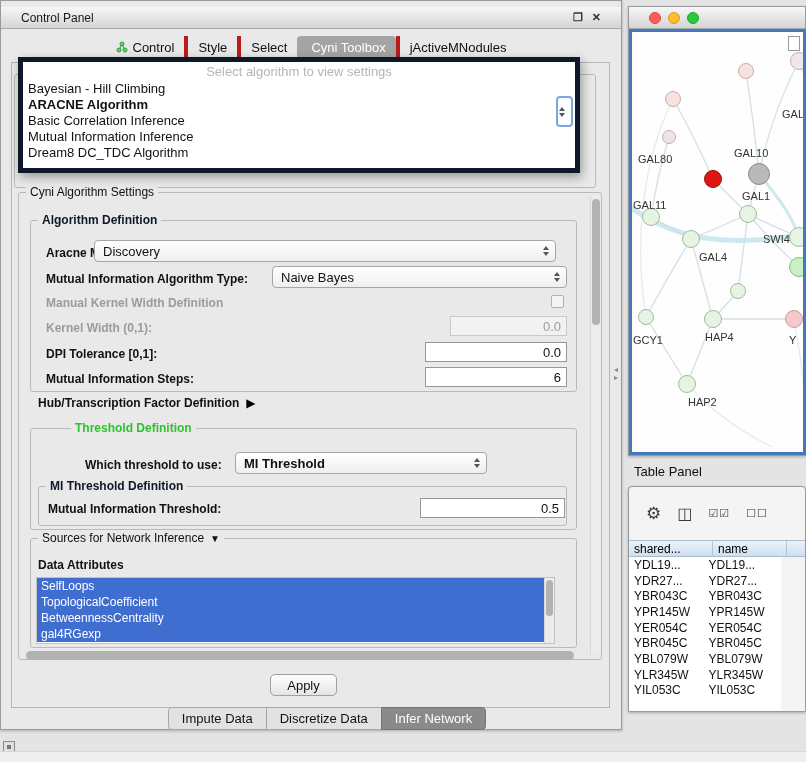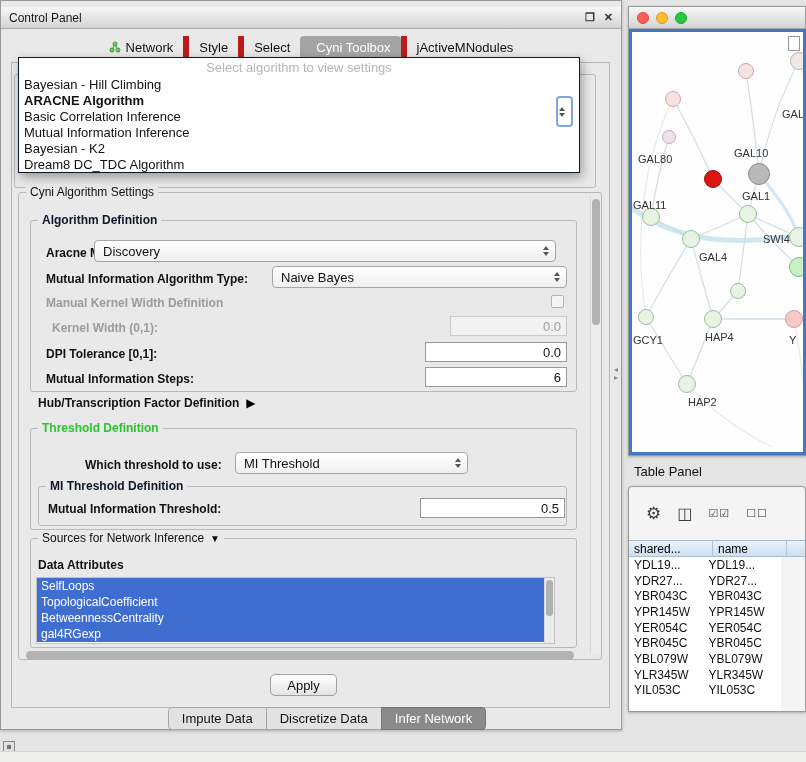--- a/index.html
+++ b/index.html
@@ -2,53 +2,53 @@
 <html><head>
 <meta charset="utf-8">
 <style>
   * { margin:0; padding:0; box-sizing:border-box; }
   body { font-family:"Liberation Sans", sans-serif; }
   #page { position:relative; width:806px; height:762px; background:#e4e4e4; overflow:hidden; }
   .abs { position:absolute; }
 
   
   .window { position:absolute; background:#e9e9e9; border:1px solid #9a9a9a; box-shadow:0 1px 3px rgba(0,0,0,.25); }
-  .titlebar { position:absolute; background:linear-gradient(#f7f7f7,#d4d4d4); border-bottom:1px solid #a8a8a8; display:flex; align-items:center; padding:0 8px; font-size:12px; color:#1a1a1a; }
+  .titlebar { position:absolute; background:linear-gradient(#f7f7f7,#d4d4d4); border-bottom:1px solid #a8a8a8; display:flex; align-items:center; padding:0 20px; font-size:12px; color:#1a1a1a; }
   .tb-icons { margin-left:auto; display:flex; gap:9px; font-size:11px; color:#333; font-weight:bold; }
 
   
   .tabrow { position:absolute; display:flex; justify-content:center; align-items:center; font-size:13px; }
-  .tab { padding:4px 10px; color:#111; display:flex; align-items:center; gap:5px; border-left:6px solid #b91c1c; }
+  .tab { padding:4px 10px; color:#111; display:flex; align-items:center; gap:5px; border-left:4px solid #b91c1c; }
   .tab:first-child { border-left:none; }
   .tab.active { background:#a4a4a4; color:#fff; border-radius:4px; border-left-color:transparent; }
 
   .inset { position:absolute; border:1px solid #b6b6b6; background:#e9e9e9; }
 
   
   .group { position:absolute; border:1px solid #b9b9b9; border-radius:3px; }
   .gtitle { position:absolute; background:#e9e9e9; padding:0 4px; font-size:12px; color:#111; white-space:nowrap; }
   .gtitle.bold { font-weight:bold; }
   .blue { color:#0f172a; }
-  .green { color:#2fc22f; }
+  .green { color:#2fc22f;margin-left:33px; }
 
   .lbl { position:absolute; font-size:12px; font-weight:bold; color:#111; white-space:nowrap; }
   .lbl.dis { color:#9b9b9b; }
 
   .combo { position:absolute; height:22px; background:linear-gradient(#ffffff,#efefef); border:1px solid #a6a6a6; border-radius:4px; font-size:13px; color:#111; display:flex; align-items:center; padding:0 22px 0 8px; }
   .stepper { position:absolute; right:6px; top:50%; transform:translateY(-50%); display:flex; flex-direction:column; gap:2px; }
   .tri { width:0; height:0; border-left:3.5px solid transparent; border-right:3.5px solid transparent; }
   .tri.up { border-bottom:4px solid #555; }
   .tri.down { border-top:4px solid #555; }
 
   .field { position:absolute; height:20px; border:1px solid #979797; background:#fff; font-size:13px; text-align:right; padding:0 5px; color:#111; font-family:"Liberation Sans", sans-serif; }
   .field.dis { background:#f2f2f2; border-color:#c9c9c9; color:#9b9b9b; }
   .cb { position:absolute; width:13px; height:13px; border:1px solid #b2b2b2; background:#f4f4f4; border-radius:2px; }
 
   
-  .popup { position:absolute; background:#fff; border:1px solid #0f172a; box-shadow:2px 4px 10px rgba(0,0,0,.35); z-index:50; }
+  .popup { position:absolute; background:#fff; border:5px solid #0f172a; box-shadow:2px 4px 10px rgba(0,0,0,.35); z-index:50; }
   .dd-prompt { height:19px; line-height:19px; text-align:center; color:#b5b5b5; font-size:13px; }
   .dd-item { height:16px; line-height:16px; padding-left:5px; font-size:13px; color:#111; }
   .dd-item.bold { font-weight:bold; }
   .combo-frag { position:absolute; width:17px; height:31px; background:#fff; border:2px solid #7ea7e0; border-radius:4px; z-index:60; }
 
   
   .attr-list { position:absolute; background:#fff; border:1px solid #c2c2c2; overflow:hidden; }
   .attr-item { height:16px; line-height:16px; background:#3f6ed0; color:#fff; font-size:12px; padding-left:4px; margin-right:10px; }
   .vtrack { position:absolute; background:#ececec; border-left:1px solid #d8d8d8; }
   .vthumb { position:absolute; background:#b2b2b2; border-radius:4px; }
@@ -96,21 +96,21 @@
 
   <div class="tabrow" style="left:0;top:34px;width:622px;height:26px;">
     <div class="tab">
       <svg width="12" height="12" viewBox="0 0 12 12">
         <line x1="3" y1="9" x2="6" y2="3" stroke="#2f9e2f" stroke-width="1"></line>
         <line x1="6" y1="3" x2="9" y2="9" stroke="#2f9e2f" stroke-width="1"></line>
         <circle cx="3" cy="9" r="2" fill="#7fc77f" stroke="#2f9e2f"></circle>
         <circle cx="6" cy="3" r="2" fill="#7fc77f" stroke="#2f9e2f"></circle>
         <circle cx="9" cy="9" r="2" fill="#7fc77f" stroke="#2f9e2f"></circle>
       </svg>
-      <span>Network</span>
+      <span>Control</span>
     </div>
     <div class="tab">
         <span>Style</span>
       </div>
     <div class="tab">
         <span>Select</span>
       </div>
     <div class="tab active">
         <span>Cyni Toolbox</span>
       </div>
@@ -122,21 +122,20 @@
   <div class="inset" style="left:11px;top:62px;width:599px;height:646px;"></div>
 
   <div class="group" style="left:14px;top:74px;width:582px;height:114px;"></div>
 
   <div class="popup" style="left:18px;top:57px;width:562px;height:116px;">
     <div class="dd-prompt">Select algorithm to view settings</div>
     <div class="dd-item">Bayesian - Hill Climbing</div>
     <div class="dd-item bold">ARACNE Algorithm</div>
     <div class="dd-item">Basic Correlation Inference</div>
     <div class="dd-item">Mutual Information Inference</div>
-    <div class="dd-item">Bayesian - K2</div>
     <div class="dd-item">Dream8 DC_TDC Algorithm</div>
   </div>
 
   <div class="combo-frag" style="left:556px;top:96px;">
     <span class="stepper">
         <span class="tri up"></span>
         <span class="tri down"></span>
       </span>
   </div>
 
@@ -163,39 +162,39 @@
     <span>Naive Bayes</span>
     <span class="stepper">
         <span class="tri up"></span>
         <span class="tri down"></span>
       </span>
   </div>
 
   <span class="lbl dis" style="left:46px;top:296px;">Manual Kernel Width Definition</span>
   <div class="cb" style="left:551px;top:295px;"></div>
 
-  <span class="lbl dis" style="left:52px;top:321px;">Kernel Width (0,1):</span>
+  <span class="lbl dis" style="left:46px;top:321px;">Kernel Width (0,1):</span>
   <input class="field dis" style="left: 450px; top: 316px; width: 117px;" disabled="" value="0.0">
 
   <span class="lbl" style="left:46px;top:347px;">DPI Tolerance [0,1]:</span>
   <input class="field" style="left: 425px; top: 342px; width: 142px;" value="0.0">
 
   <span class="lbl" style="left:46px;top:372px;">Mutual Information Steps:</span>
   <input class="field" style="left: 425px; top: 367px; width: 142px;" value="6">
 
   <div class="abs" style="left:38px;top:396px;display:flex;align-items:center;gap:7px;">
     <span class="lbl" style="position:static;">Hub/Transcription Factor Definition</span>
     <span style="font-size:12px;color:#000;">▶</span>
   </div>
 
   <div class="group" style="left:30px;top:428px;width:547px;height:102px;"></div>
   <span class="gtitle bold green" style="left:38px;top:421px;">Threshold Definition</span>
 
   <span class="lbl" style="left:85px;top:458px;">Which threshold to use:</span>
-  <div class="combo" style="left:235px;top:452px;width:233px;">
+  <div class="combo" style="left:235px;top:452px;width:252px;font-weight:bold;">
     <span>MI Threshold</span>
     <span class="stepper">
         <span class="tri up"></span>
         <span class="tri down"></span>
       </span>
   </div>
 
   <div class="group" style="left:38px;top:486px;width:529px;height:40px;"></div>
   <span class="gtitle bold blue" style="left:46px;top:479px;">MI Threshold Definition</span>
   <span class="lbl" style="left:48px;top:502px;">Mutual Information Threshold:</span>

